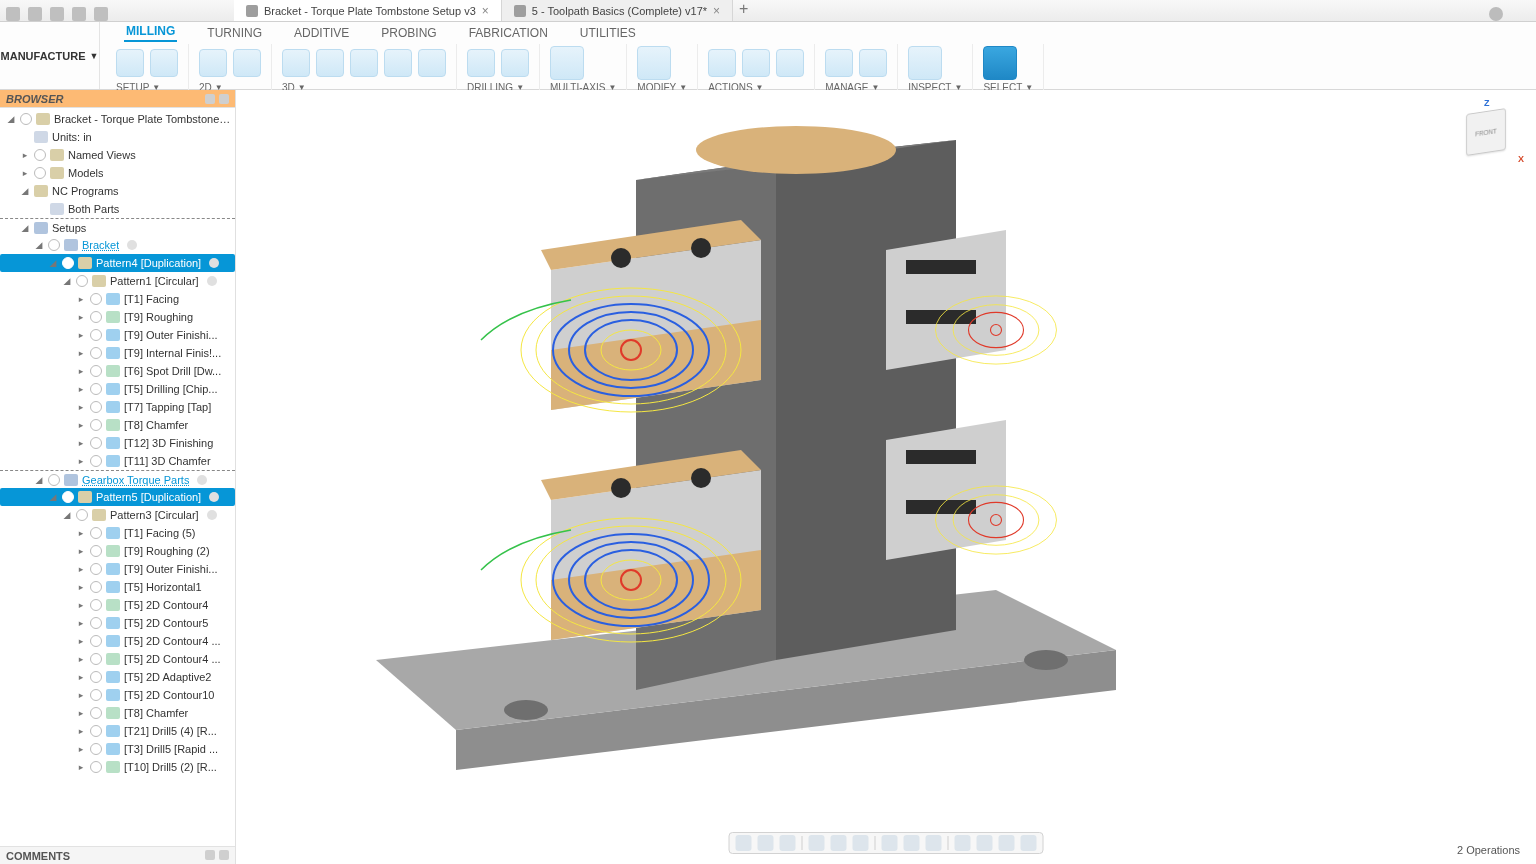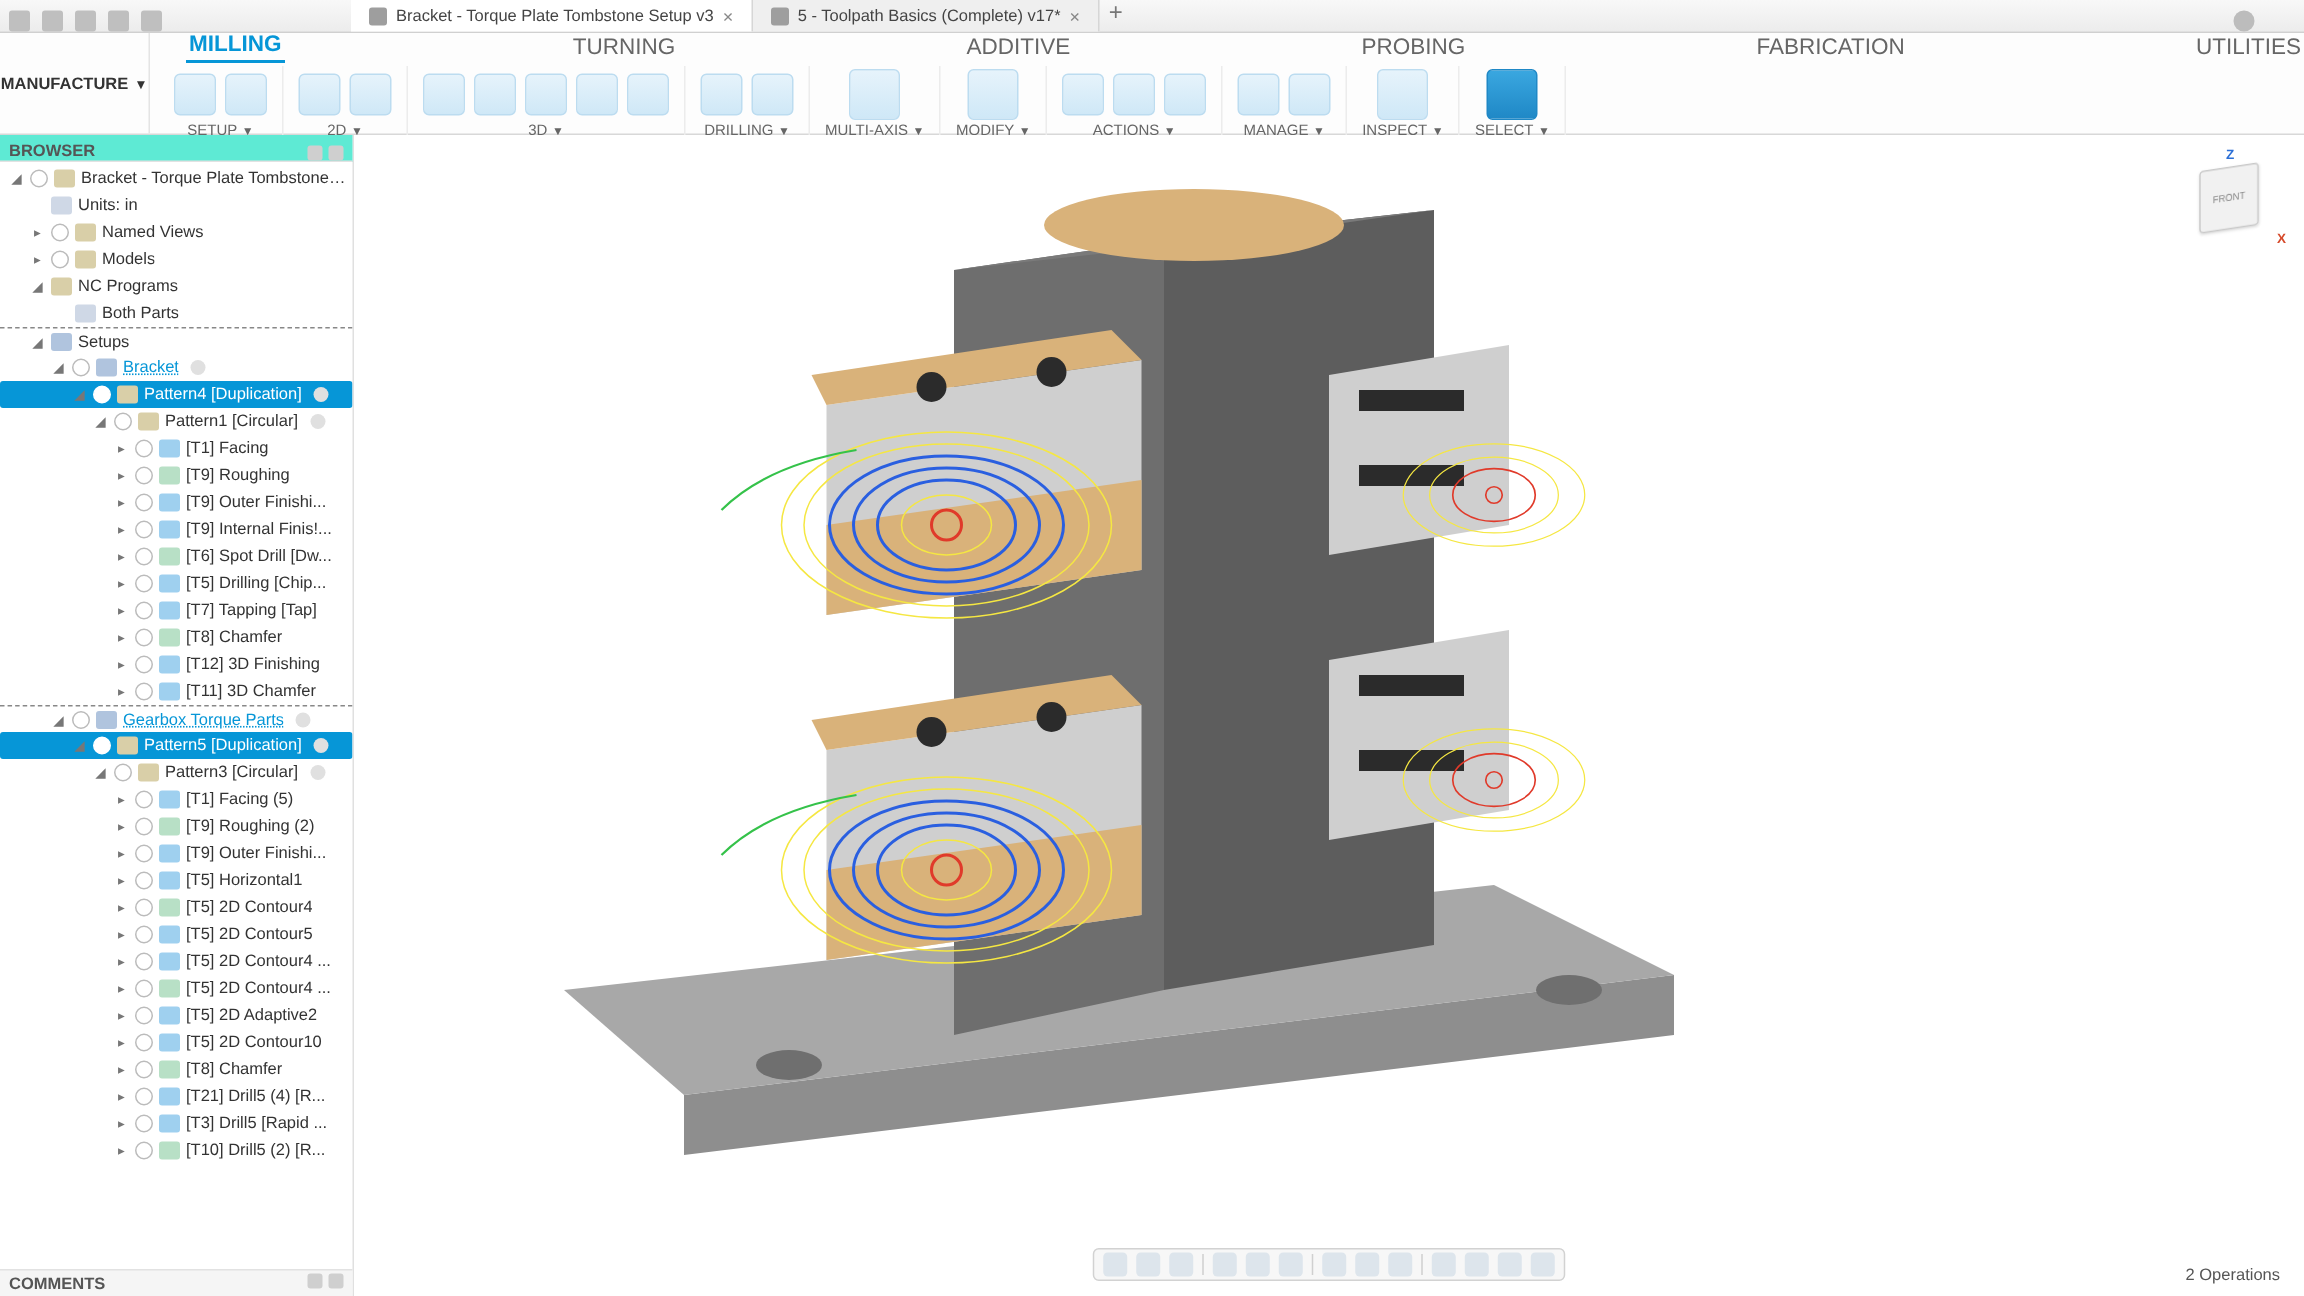--- a/index.html
+++ b/index.html
@@ -17,38 +17,38 @@
 .tab .title { white-space: nowrap; overflow: hidden; text-overflow: ellipsis; max-width: 440px; }
 .titlebar .right { display: flex; align-items: center; gap: 10px; padding: 0 10px; flex-direction: column; }
 .titlebar .right .circ { width: 14px; height: 14px; border-radius: 50%; background: #bcbcbc; display:inline-block;}
 .titlebar .plus { font-size: 16px; color: #777; padding: 0 6px; }
 
 
 .ribbon { height: 68px; background: #fdfdfd; border-bottom: 1px solid #d8d8d8; display: flex; }
 .ws-switch { width: 100px; display:flex; align-items:center; justify-content:center; font-size: 11px; font-weight:600; color:#333; border-right:1px solid #e4e4e4; gap:4px;}
 .ws-switch .caret { font-size: 9px; }
 .ribbon-rest { flex:1; display:flex; flex-direction:column; }
-.ribbon-tabs { height: 20px; display:flex; gap: 28px; padding-left: 24px; font-size: 15px; color:#666; align-items:flex-end;justify-content:space-between; }
+.ribbon-tabs { height: 20px; display:flex; gap: 28px; padding-left: 24px; font-size: 12px; color:#666; align-items:flex-end; }
 .ribbon-tabs .rt { padding: 2px 2px; cursor:pointer; }
 .ribbon-tabs .rt.active { color:#0696d7; border-bottom: 2px solid #0696d7; font-weight:600; }
 .ribbon-groups { flex:1; display:flex; align-items:stretch; padding: 2px 6px 0 6px; }
-.rgroup { display:flex; flex-direction:column; align-items:center; padding: 0 10px; border-right: 1px solid #ececec; }
+.rgroup { display:flex; flex-direction:column; padding: 0 10px; border-right: 1px solid #ececec; }
 .rgroup .icons { display:flex; gap:6px; align-items:center; padding-top:2px; flex:1; }
 .rgroup .icons .ic { width:28px; height:28px; border-radius:4px; background: linear-gradient(#e6f3fb,#cfe8f7); border:1px solid #bcdcf0; }
 .rgroup .icons .ic.big { width:34px; height:34px; }
 .rgroup .icons .ic.sel { background: linear-gradient(#3aa7e0,#1f88c6); border-color:#1f88c6; }
 .rgroup .lbl { font-size: 10px; color:#666; padding: 2px 0; display:flex; align-items:center; gap:3px;}
 .rgroup .lbl .caret { font-size:8px; }
 
 
 .body { position:absolute; top:90px; bottom:0; left:0; right:0; display:flex; }
 
 
 .browser { width: 236px; background: #ffffff; border-right:1px solid #e0e0e0; display:flex; flex-direction:column; font-size: 11px; color:#333; }
-.browser-hdr { height:18px; background:#5eead4; border-bottom:1px solid #e2e2e2; display:flex; align-items:flex-end; padding:0 6px; font-weight:600; color:#555; justify-content:space-between;}
+.browser-hdr { height:18px; background:#fdba74; border-bottom:1px solid #e2e2e2; display:flex; align-items:center; padding:0 6px; font-weight:600; color:#555; justify-content:space-between;font-style:italic;}
 .browser-hdr .hdr-btns { display:flex; gap:4px; }
 .browser-hdr .hdr-btns span { width:10px; height:10px; display:inline-block; background:#cfcfcf; border-radius:2px; }
 .tree { flex:1; overflow:auto; padding: 2px 0; }
 .node { display:flex; align-items:center; height:18px; gap:4px; padding-right:4px; white-space:nowrap; }
 .node .tw { width:10px; text-align:center; color:#777; font-size:9px; }
 .node .eye { width:12px; height:12px; border:1px solid #bbb; border-radius:50%; background:#fff; flex:none; }
 .node .nic { width:14px; height:12px; background:#cfd8e6; border-radius:2px; flex:none; }
 .node .nic.folder { background:#d9cfa8; }
 .node .nic.op { background:#9fd0ef; }
 .node .nic.op2 { background:#b8e0c6; }

